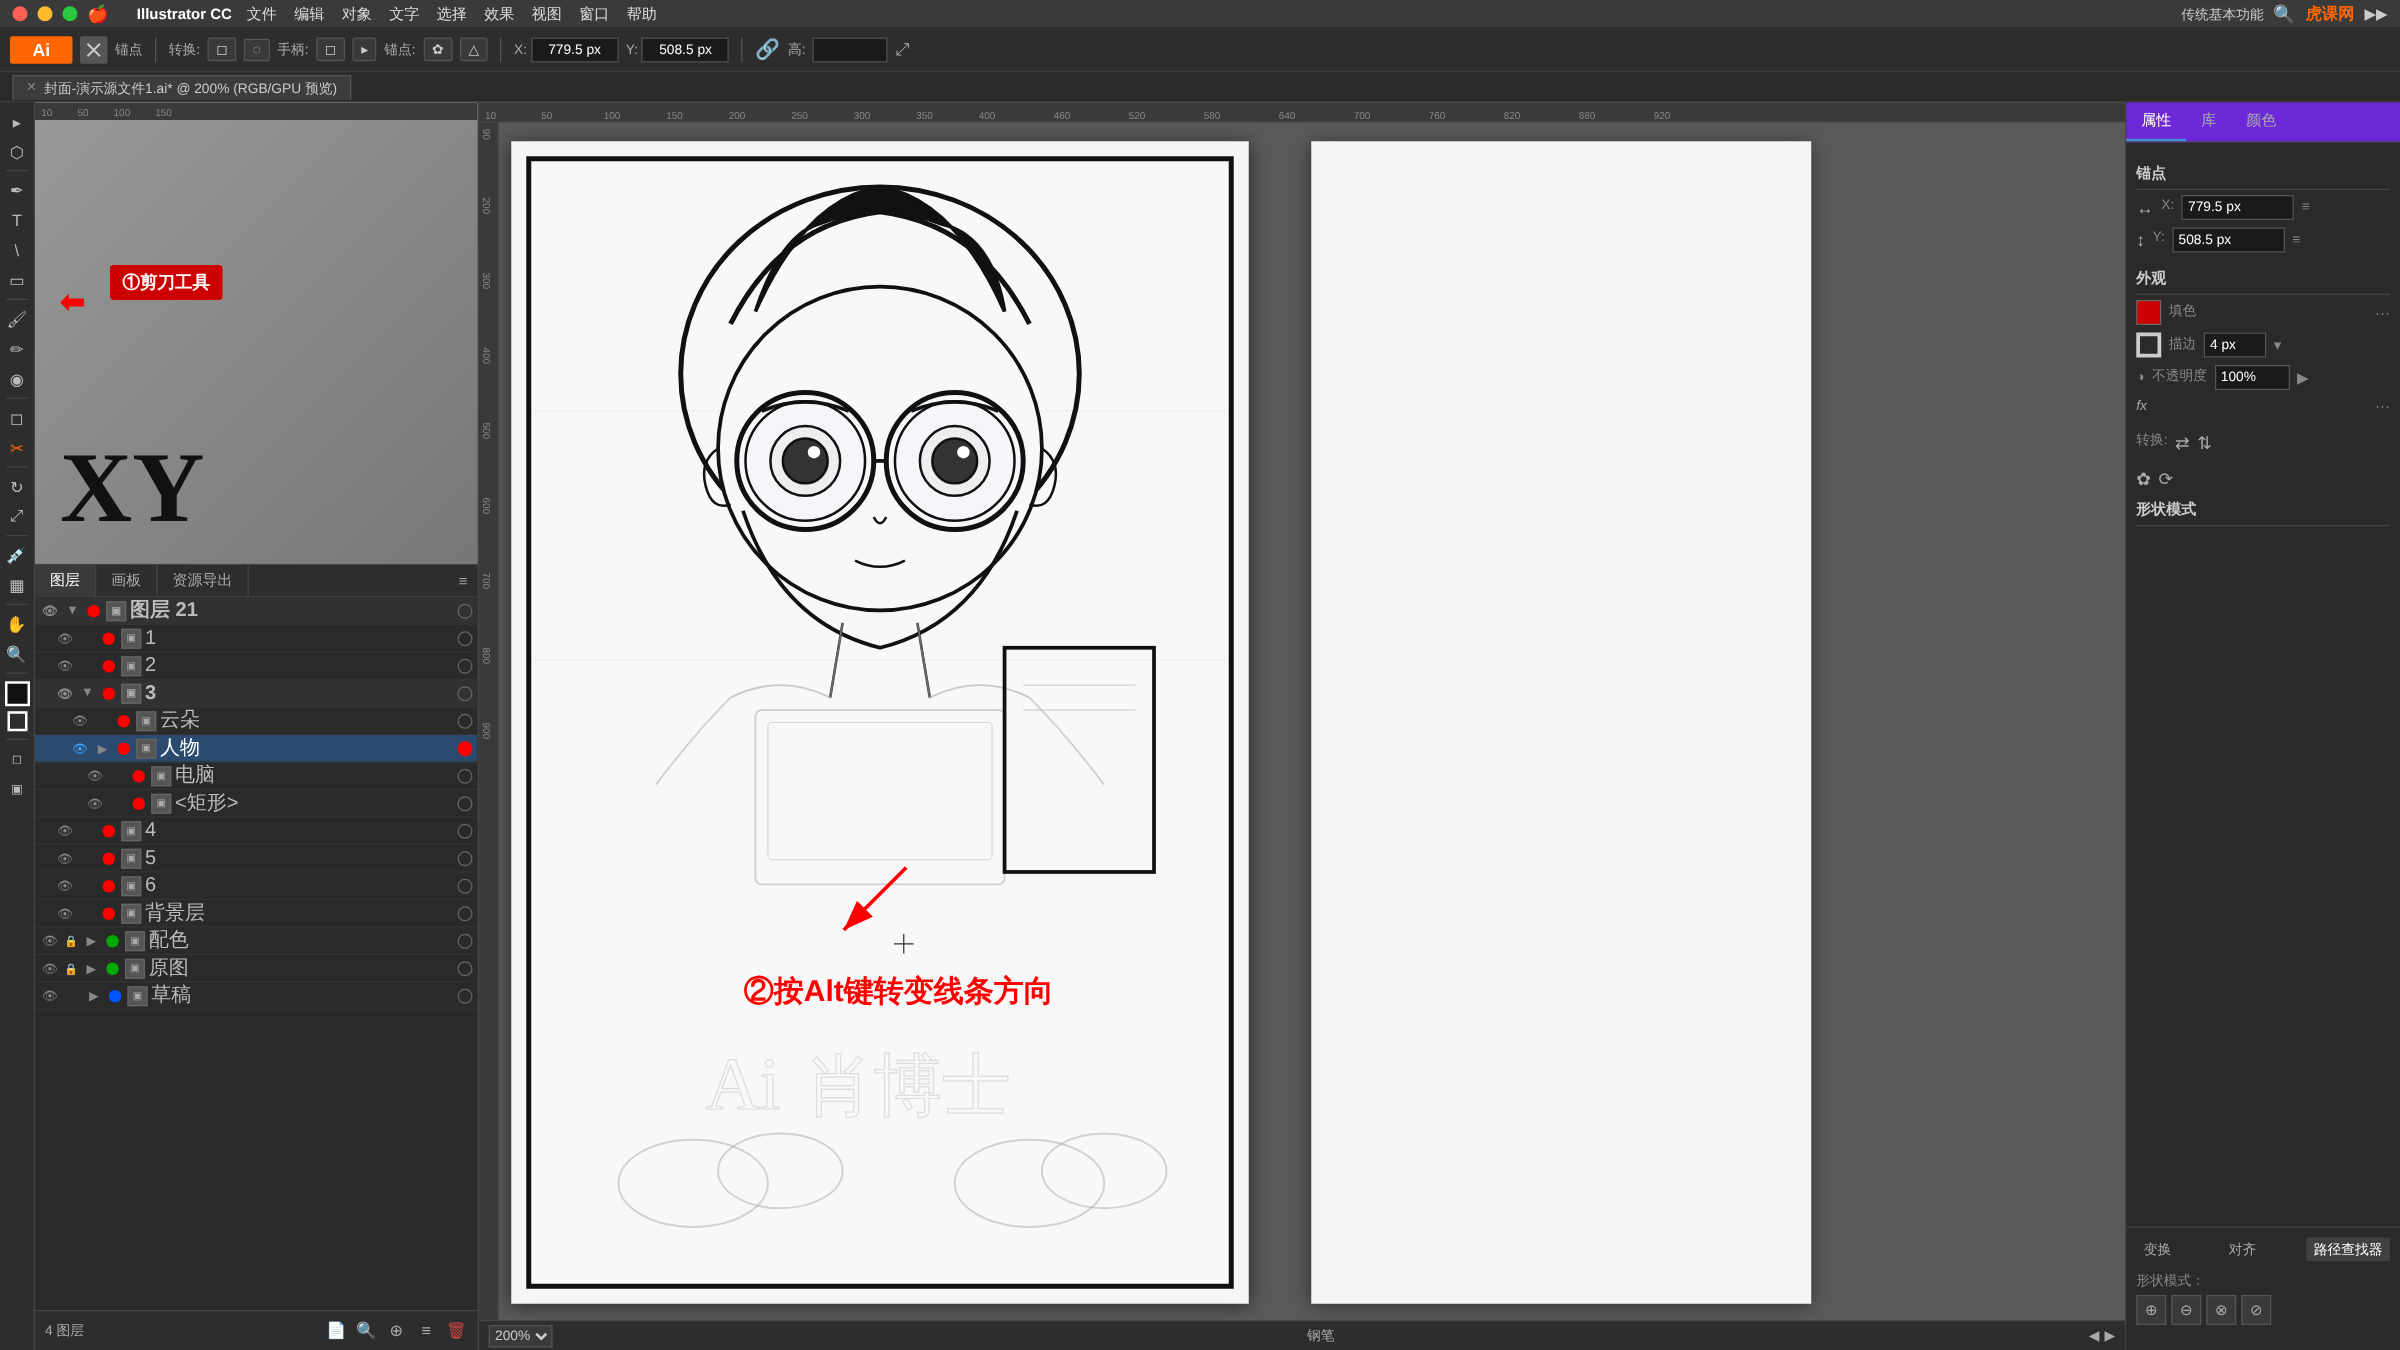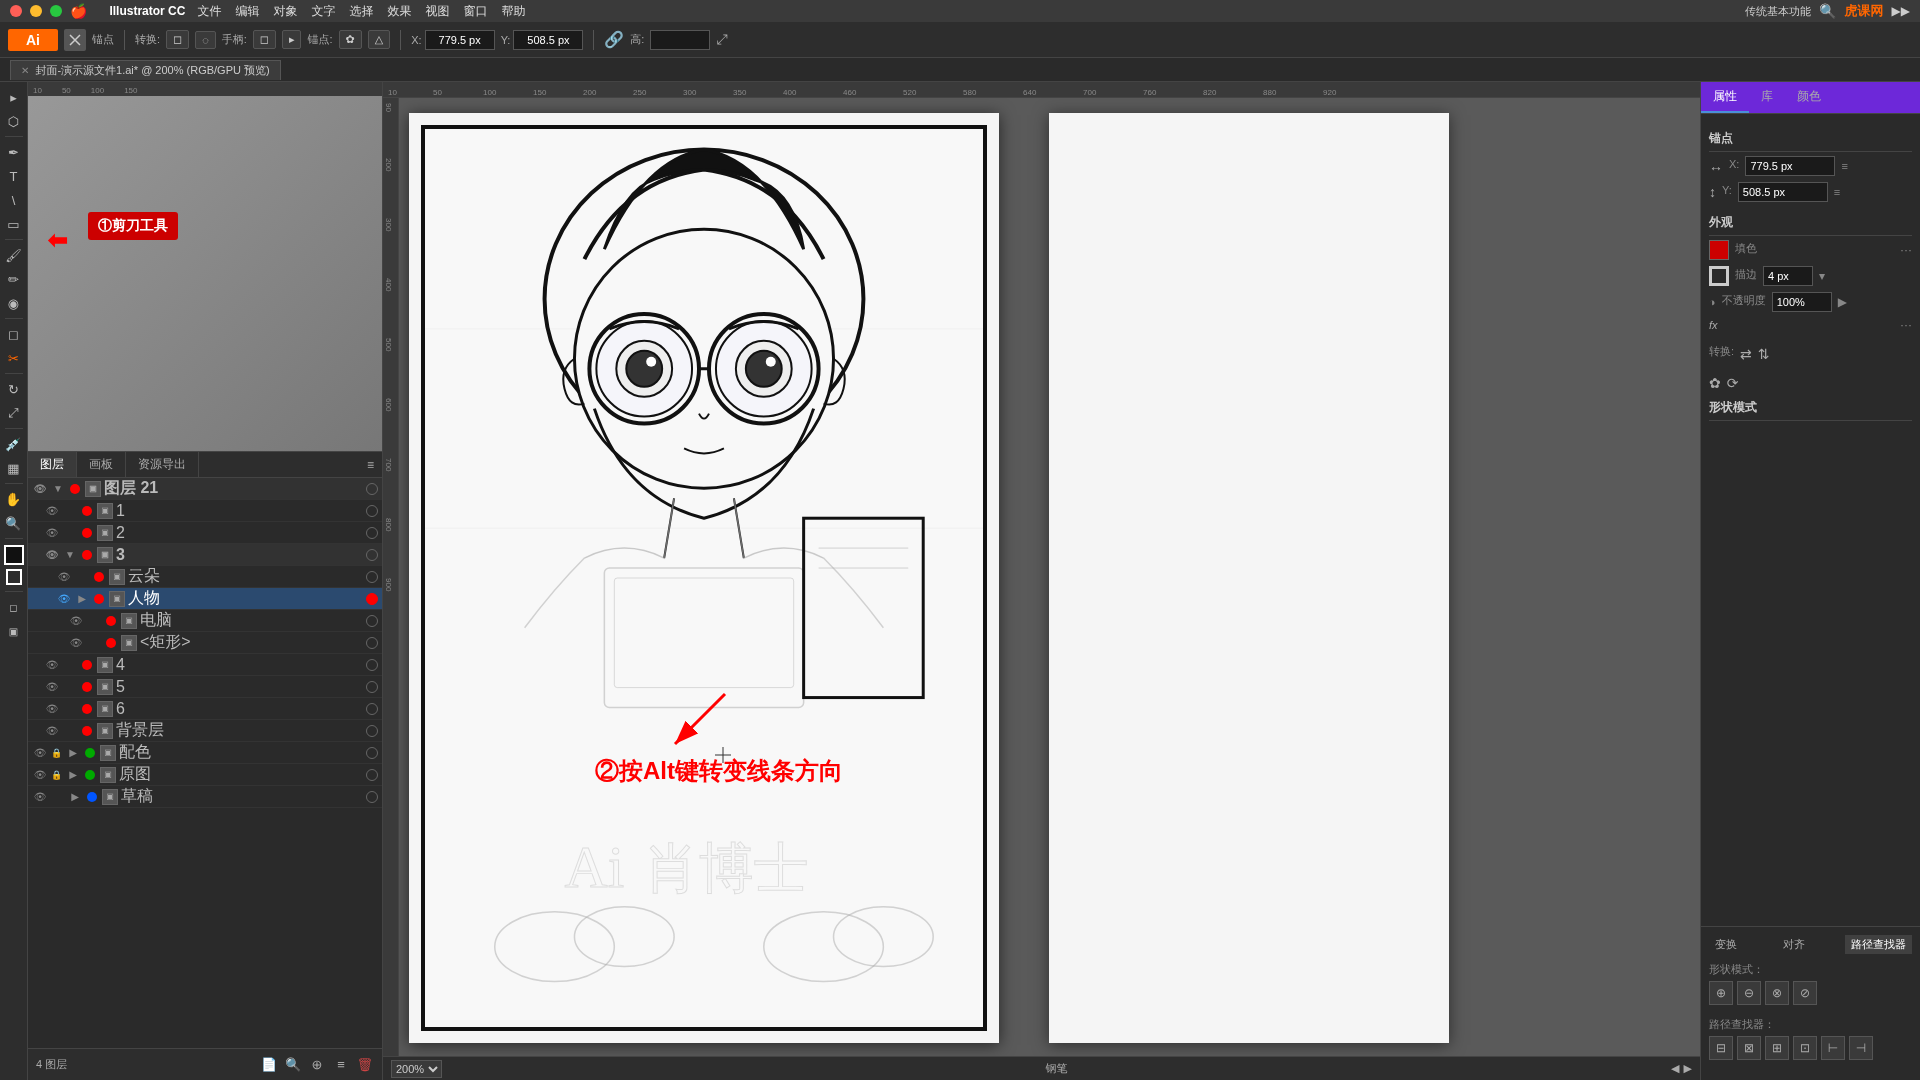--- a/index.html
+++ b/index.html
@@ -206,20 +206,21 @@
 
   <div id="left-panel">
 
     <div id="preview-area">
       <div id="preview-canvas" style="background:linear-gradient(135deg,#999 0%,#777 100%);position:relative;overflow:hidden;">
 
         <div style="position:absolute;top:130px;left:60px;background:#cc0000;color:#fff;padding:5px 10px;font-size:14px;font-weight:bold;border-radius:3px;z-index:5;">①剪刀工具</div>
 
         <div style="position:absolute;top:145px;left:20px;color:red;font-size:24px;font-weight:bold;z-index:5;transform:rotate(180deg);">➡</div>
 
+        <div style="position:absolute;bottom:20px;left:20px;font-size:80px;font-weight:900;color:#111;font-family:serif;line-height:1;">XY</div>
 
         <div style="position:absolute;top:0;left:0;right:0;height:14px;background:#3a3a3a;display:flex;align-items:flex-end;padding-bottom:1px;overflow:hidden;">
           <span style="font-size:8px;color:#888;margin-left:5px;">10</span>
           <span style="font-size:8px;color:#888;margin-left:20px;">50</span>
           <span style="font-size:8px;color:#888;margin-left:20px;">100</span>
           <span style="font-size:8px;color:#888;margin-left:20px;">150</span>
         </div>
       </div>
     </div>
 
@@ -490,21 +491,21 @@
 
               <text x="140" y="760" font-size="60" font-family="serif" fill="none" stroke="#ccc" stroke-width="1" opacity="0.6">Ai</text>
               <text x="220" y="760" font-size="55" font-family="sans-serif" fill="none" stroke="#ccc" stroke-width="1" opacity="0.6">肖博士</text>
 
               <ellipse cx="130" cy="820" rx="60" ry="35" stroke="#aaa" stroke-width="1.5" fill="none" opacity="0.5"></ellipse>
               <ellipse cx="200" cy="810" rx="50" ry="30" stroke="#aaa" stroke-width="1.5" fill="none" opacity="0.5"></ellipse>
               <ellipse cx="400" cy="820" rx="60" ry="35" stroke="#aaa" stroke-width="1.5" fill="none" opacity="0.5"></ellipse>
               <ellipse cx="460" cy="810" rx="50" ry="30" stroke="#aaa" stroke-width="1.5" fill="none" opacity="0.5"></ellipse>
             </svg>
 
-            <div style="position:absolute;bottom:240px;left:50px;right:20px;text-align:center;color:red;font-size:24px;font-weight:bold;font-family:'PingFang SC','Microsoft YaHei',sans-serif;pointer-events:none;">②按Alt键转变线条方向</div>
+            <div style="position:absolute;bottom:218px;left:50px;right:20px;text-align:center;color:red;font-size:24px;font-weight:bold;font-family:'PingFang SC','Microsoft YaHei',sans-serif;pointer-events:none;">②按Alt键转变线条方向</div>
 
             <div style="position:absolute;bottom:260px;left:230px;pointer-events:none;">
               <svg width="80" height="80" viewBox="0 0 80 80">
                 <defs>
                   <marker id="arrowhead" markerWidth="8" markerHeight="6" refX="8" refY="3" orient="auto">
                     <polygon points="0 0, 8 3, 0 6" fill="red"></polygon>
                   </marker>
                 </defs>
                 <line x1="70" y1="10" x2="20" y2="60" stroke="red" stroke-width="3" marker-end="url(#arrowhead)"></line>
               </svg>
@@ -620,27 +621,16 @@
       </div>
       <div class="prop-section">
         <div class="prop-label">形状模式：</div>
         <div class="shape-mode-row">
           <div class="shape-btn">⊕</div>
           <div class="shape-btn">⊖</div>
           <div class="shape-btn">⊗</div>
           <div class="shape-btn">⊘</div>
         </div>
       </div>
-      <div class="prop-section">
-        <div class="prop-label">路径查找器：</div>
-        <div class="shape-mode-row">
-          <div class="shape-btn">⊟</div>
-          <div class="shape-btn">⊠</div>
-          <div class="shape-btn">⊞</div>
-          <div class="shape-btn">⊡</div>
-          <div class="shape-btn">⊢</div>
-          <div class="shape-btn">⊣</div>
-        </div>
-      </div>
     </div>
   </div>
 
 </div>
 
 </body></html>

